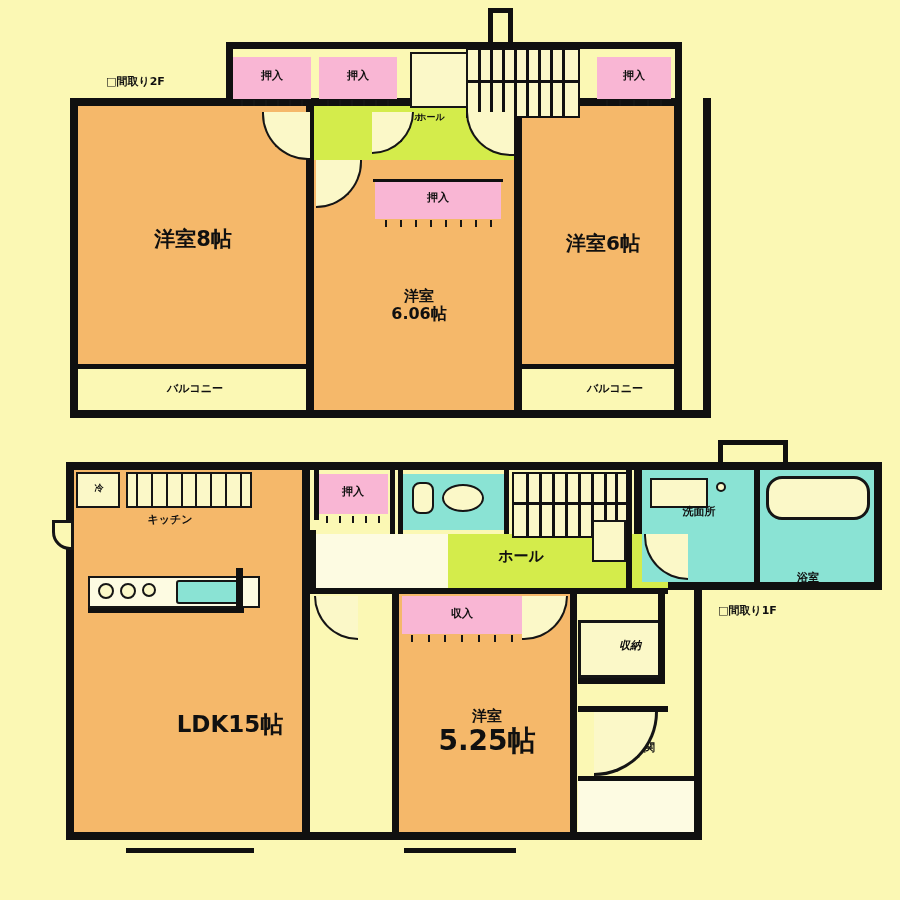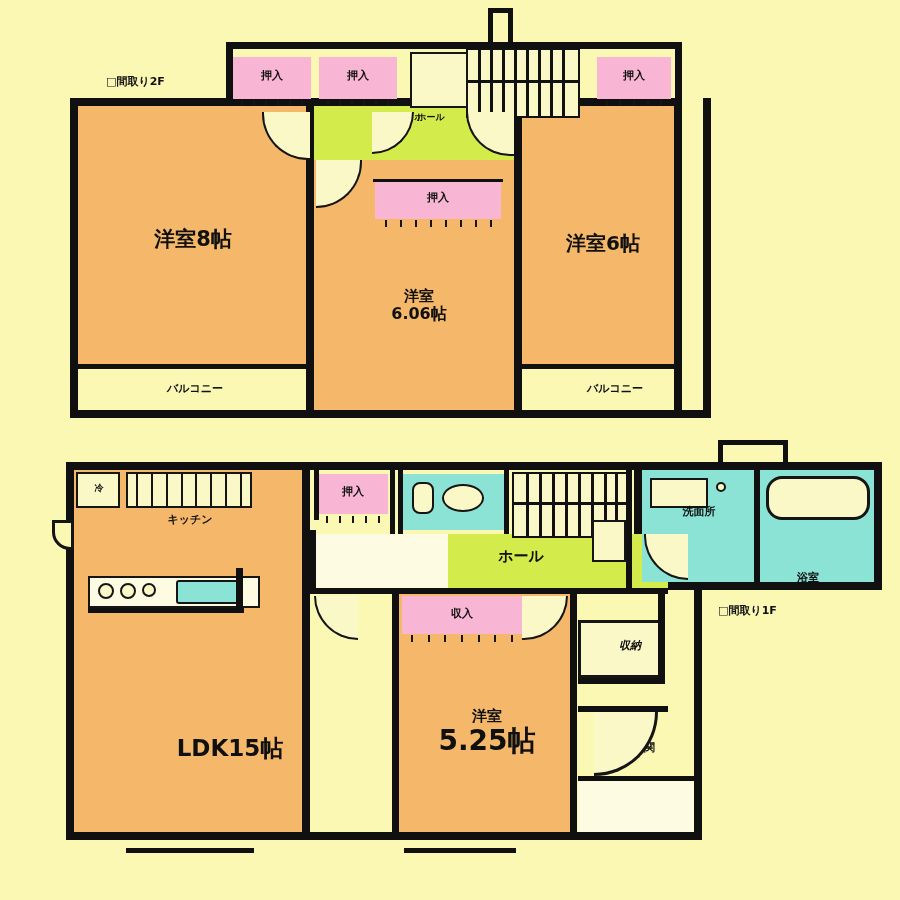--- a/index.html
+++ b/index.html
@@ -183,21 +183,21 @@
     <div class="b wall" style="left:66px;top:462px;width:8px;height:378px;"></div>
     <div class="b wall" style="left:66px;top:832px;width:636px;height:8px;"></div>
     <div class="b wall" style="left:694px;top:462px;width:8px;height:378px;"></div>
 
     <div class="b wall" style="left:634px;top:462px;width:8px;height:128px;"></div>
     <div class="b wall" style="left:634px;top:462px;width:248px;height:8px;"></div>
     <div class="b wall" style="left:874px;top:462px;width:8px;height:128px;"></div>
     <div class="b wall" style="left:634px;top:582px;width:248px;height:8px;"></div>
 
     <div class="b f-room" style="left:74px;top:470px;width:228px;height:362px;"></div>
-    <div class="lbl xl" style="left:140px;top:712px;width:180px;margin-top:24px;">LDK15帖</div>
+    <div class="lbl xl" style="left:140px;top:712px;width:180px;">LDK15帖</div>
 
     <div class="b f-white" style="left:88px;top:576px;width:172px;height:32px;border:2px solid #151515;box-sizing:border-box;"></div>
     <div class="sink" style="left:176px;top:580px;width:64px;height:24px;"></div>
     <div class="fix fix-r" style="left:98px;top:583px;width:16px;height:16px;"></div>
     <div class="fix fix-r" style="left:120px;top:583px;width:16px;height:16px;"></div>
     <div class="fix fix-r" style="left:142px;top:583px;width:14px;height:14px;"></div>
     <div class="b wall" style="left:236px;top:568px;width:7px;height:44px;"></div>
     <div class="b wall" style="left:88px;top:608px;width:156px;height:5px;"></div>
 
     <div class="b f-cream" style="left:76px;top:472px;width:44px;height:36px;border:2px solid #151515;box-sizing:border-box;"></div>
@@ -206,21 +206,21 @@
     <div class="ticks" style="left:130px;top:474px;width:118px;height:32px;">
       <i></i>
         <i></i>
         <i></i>
         <i></i>
         <i></i>
         <i></i>
         <i></i>
         <i></i>
     </div>
-    <div class="lbl sm" style="left:160px;top:514px;width:60px;">キッチン</div>
+    <div class="lbl sm" style="left:140px;top:514px;width:60px;">キッチン</div>
 
     <div class="b f-bg" style="left:52px;top:520px;width:22px;height:30px;border:3px solid #151515;box-sizing:border-box;border-radius:0 0 0 18px;"></div>
 
     <div class="b wall" style="left:302px;top:470px;width:8px;height:370px;"></div>
 
     <div class="b f-hall" style="left:448px;top:534px;width:220px;height:54px;"></div>
     <div class="lbl sm" style="left:486px;top:548px;width:70px;font-size:15px;">ホール</div>
 
     <div class="b f-white" style="left:310px;top:534px;width:138px;height:54px;"></div>
     <div class="b wall" style="left:310px;top:588px;width:358px;height:6px;"></div>

